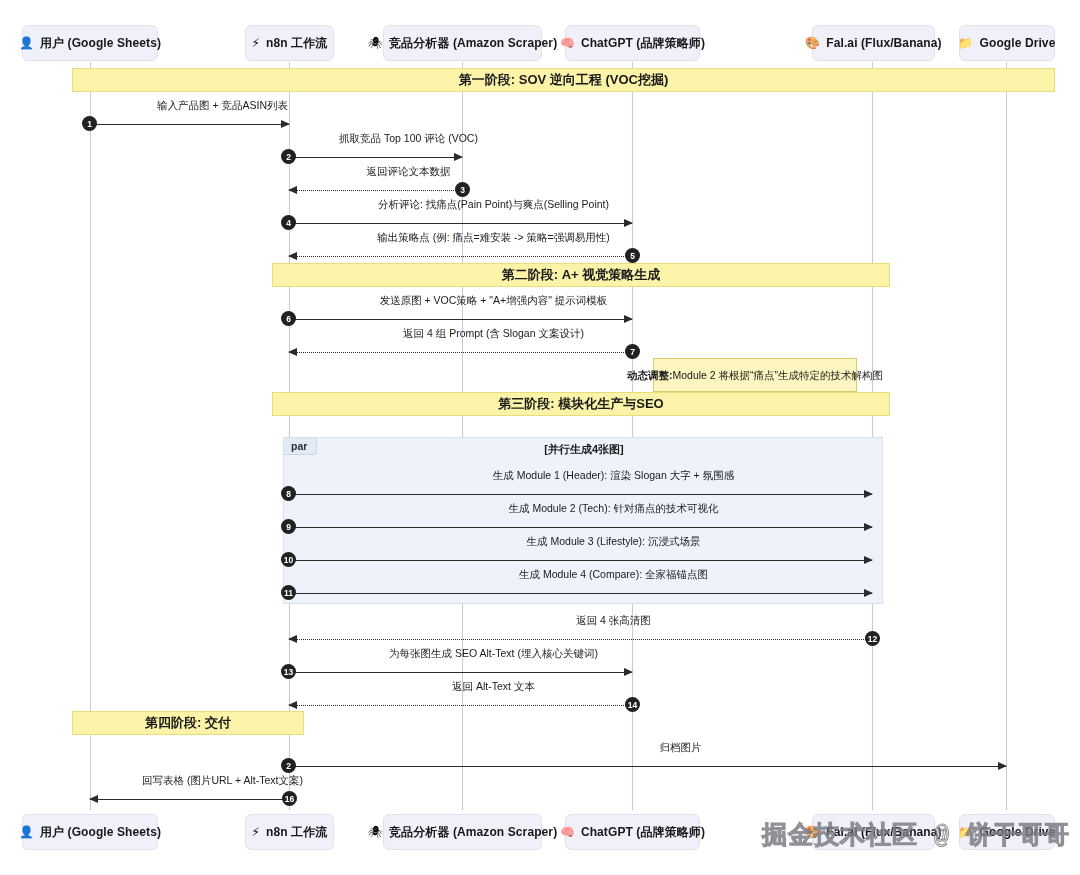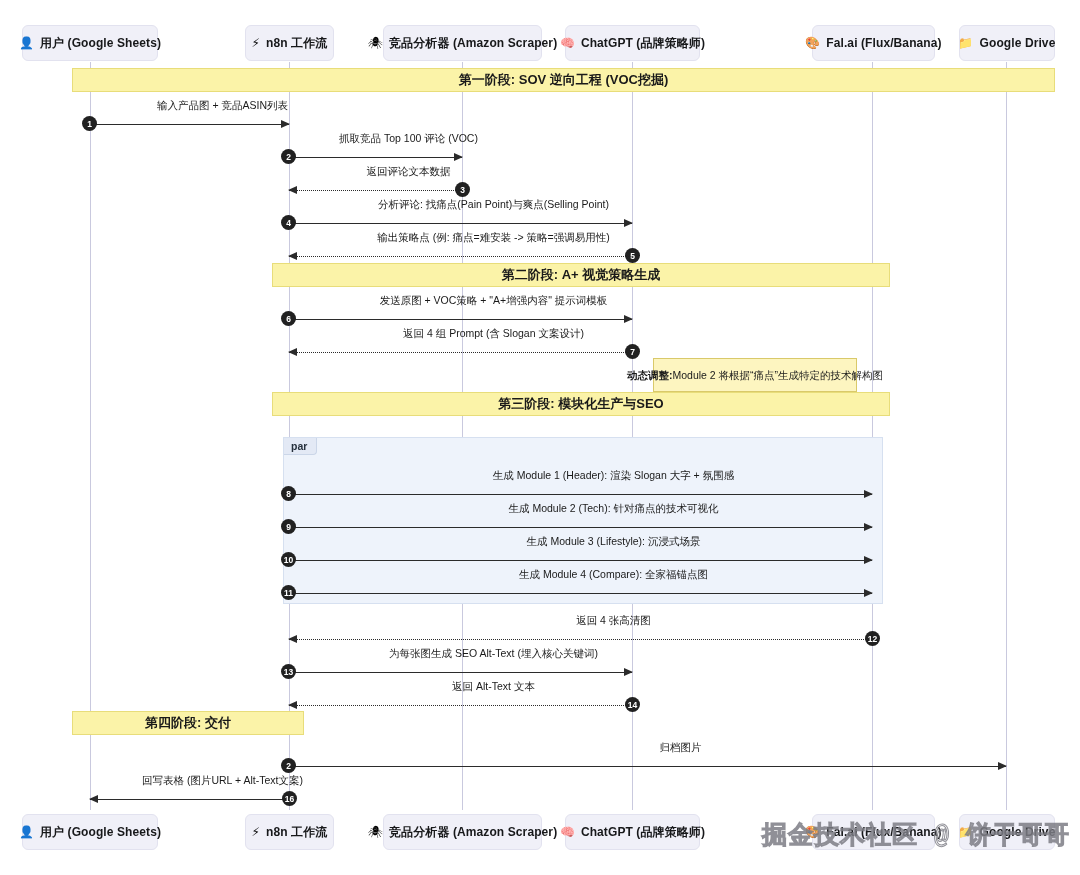--- a/index.html
+++ b/index.html
@@ -146,20 +146,21 @@
     </div>
   <div id="phases">
       <div class="phase" style="left: 72px; width: 983px; top: 68px;">第一阶段: SOV 逆向工程 (VOC挖掘)</div>
       <div class="phase" style="left: 272px; width: 618px; top: 263px;">第二阶段: A+ 视觉策略生成</div>
       <div class="phase" style="left: 272px; width: 618px; top: 392px;">第三阶段: 模块化生产与SEO</div>
       <div class="phase" style="left: 72px; width: 232px; top: 711px;">第四阶段: 交付</div>
     </div>
   <div id="fragments">
       <div class="frag" style="left: 283px; top: 437px; width: 600px; height: 167px;">
         <div class="frag-tag">par</div>
+        <div class="frag-cond" style="left: 0px; width: 600px;">[并行生成4张图]</div>
       </div>
     </div>
   <div id="messages">
       <div class="msg r" style="left: 90px; width: 199px; top: 124px;">
         <div class="line"></div>
         <div class="head"></div>
         <div class="seqnum">1</div>
         <div class="caption">输入产品图 + 竞品ASIN列表</div>
       </div>
       <div class="msg r" style="left: 289px; width: 173px; top: 157px;">

